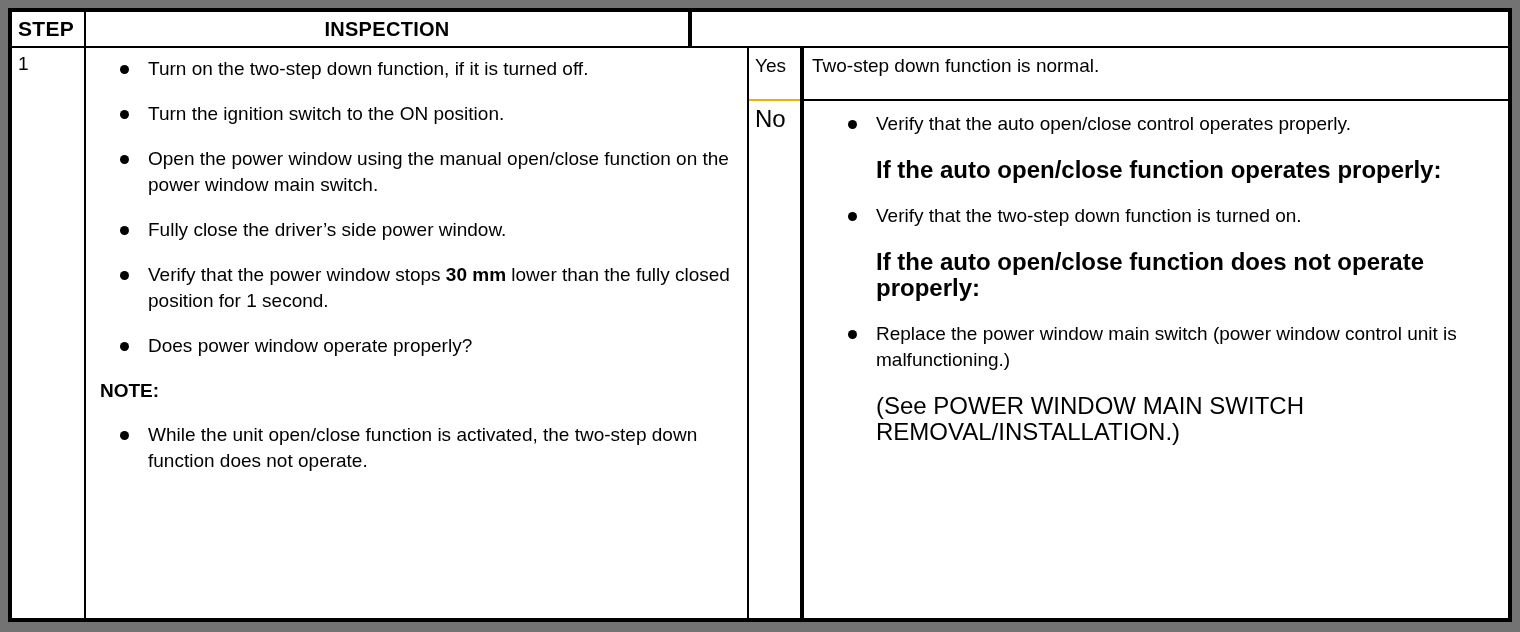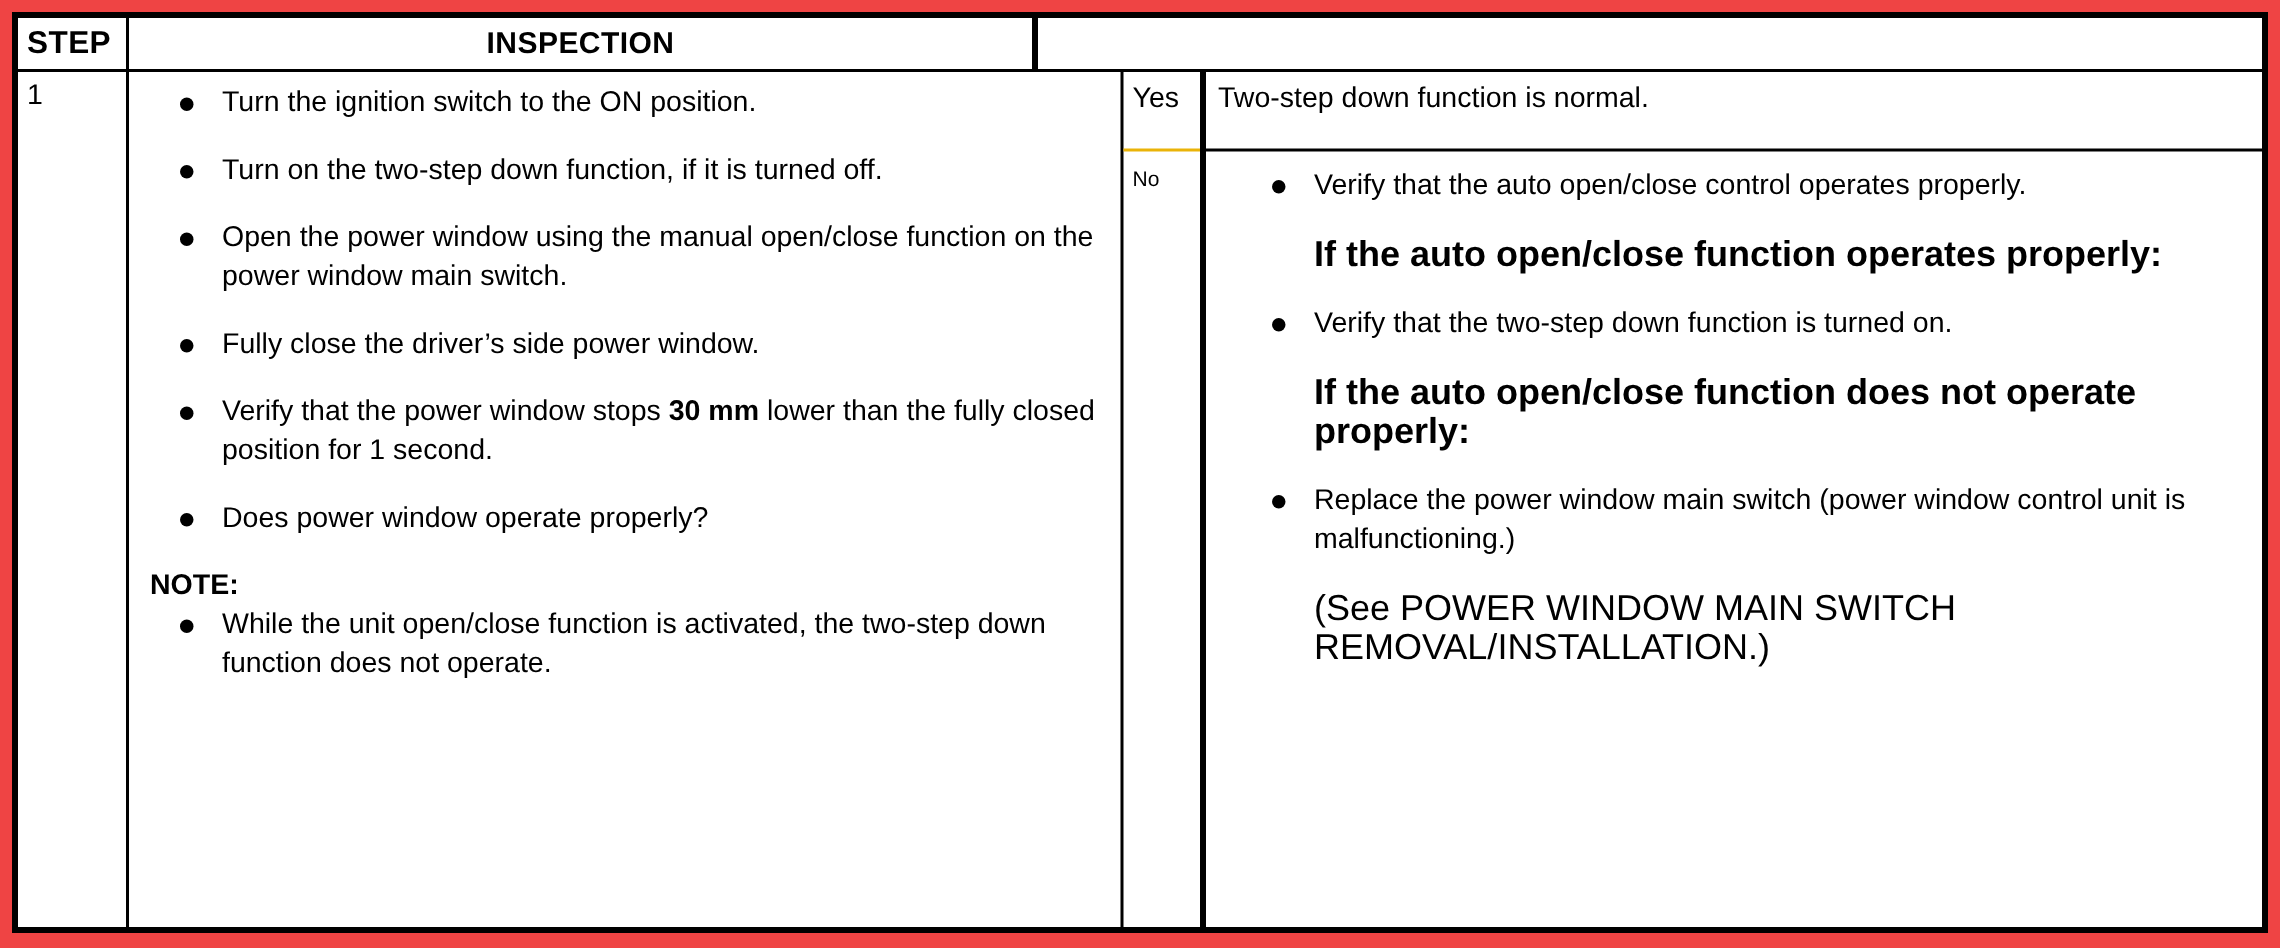--- a/index.html
+++ b/index.html
@@ -12,21 +12,21 @@
     height: 632px;
     font-family: "Liberation Sans", sans-serif;
     color: #000000;
     overflow: hidden;
   }
 
   .sheet {
     position: relative;
     width: 1520px;
     height: 632px;
-    background: #ef4444;
+    background: #737373;
   }
 
   
   .table {
     position: absolute;
     left: 8px;
     top: 8px;
     width: 1504px;   
     height: 614px;   
     box-sizing: border-box;
@@ -147,21 +147,21 @@
     line-height: 24px;
   }
   .yesno-no {
     position: absolute;
     left: 0;
     top: 53px;
     width: 100%;
     bottom: 0;
     box-sizing: border-box;
     padding: 6px 0 0 6px;
-    font-size: 14px;
+    font-size: 24px;
     line-height: 24px;
   }
 
   
   .action-col {
     position: absolute;
     left: 792px;
     top: 0;
     right: 0;
     height: 100%;
@@ -220,20 +220,21 @@
   .bold-head {
     font-weight: bold;
   }
 
   .note-label {
     font-size: 19px;
     line-height: 26px;
     font-weight: bold;
     padding-left: 8px;
     margin-top: 4px;
+    margin-bottom: 18px;
   }
 
   
   .action-no .bitem { padding-left: 62px; margin-bottom: 20px; }
   .action-no .bitem .dot { left: 34px; }
   .action-no .plain-line { padding-left: 62px; margin-bottom: 20px; }
 </style>
 </head>
 <body>
 
@@ -247,26 +248,26 @@
 
     <div class="body-row">
 
       <div class="cell-step">1</div>
 
       <div class="cell-inspection">
         <ul class="blist">
 
           <li class="bitem">
             <span class="dot"></span>
+            <span>Turn on the two-step down function, if it is turned off.</span>
+          </li>
+
+          <li class="bitem">
+            <span class="dot"></span>
             <span>Turn the ignition switch to the ON position.</span>
-          </li>
-
-          <li class="bitem">
-            <span class="dot"></span>
-            <span>Turn on the two-step down function, if it is turned off.</span>
           </li>
 
           <li class="bitem">
             <span class="dot"></span>
             <span>Open the power window using the manual open/close function on the power window main switch.</span>
           </li>
 
           <li class="bitem">
             <span class="dot"></span>
             <span>Fully close the driver’s side power window.</span>

